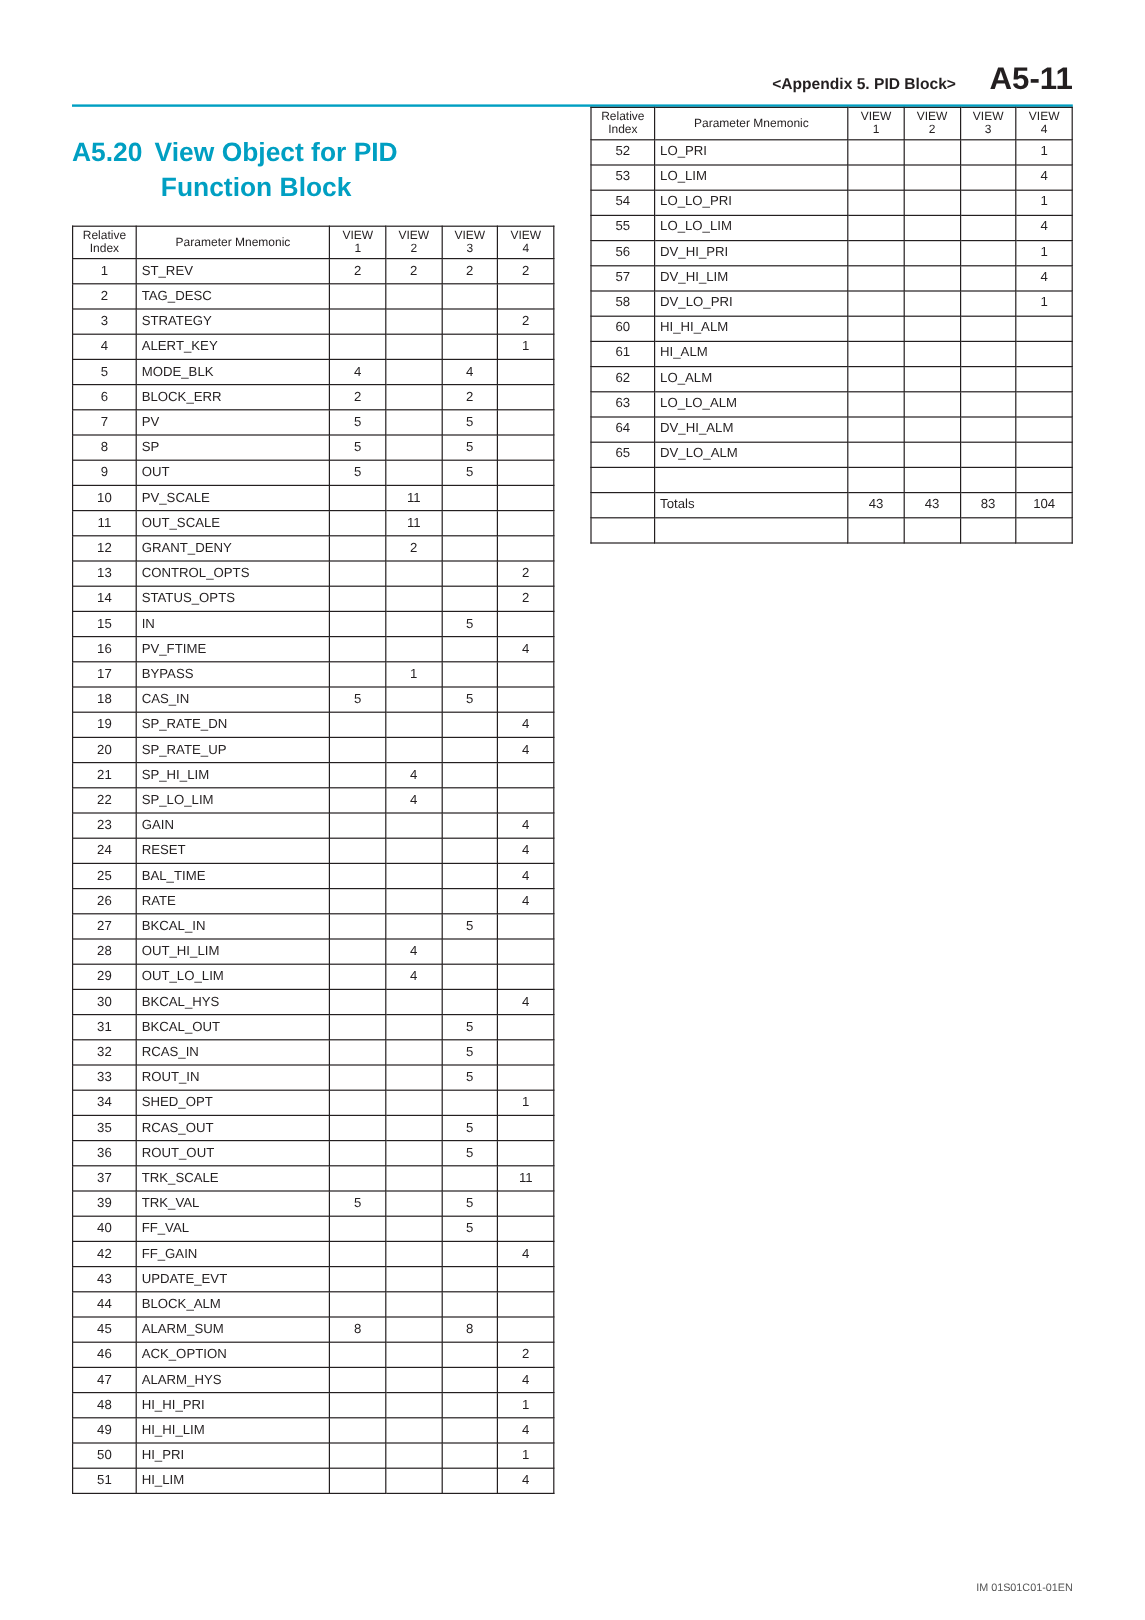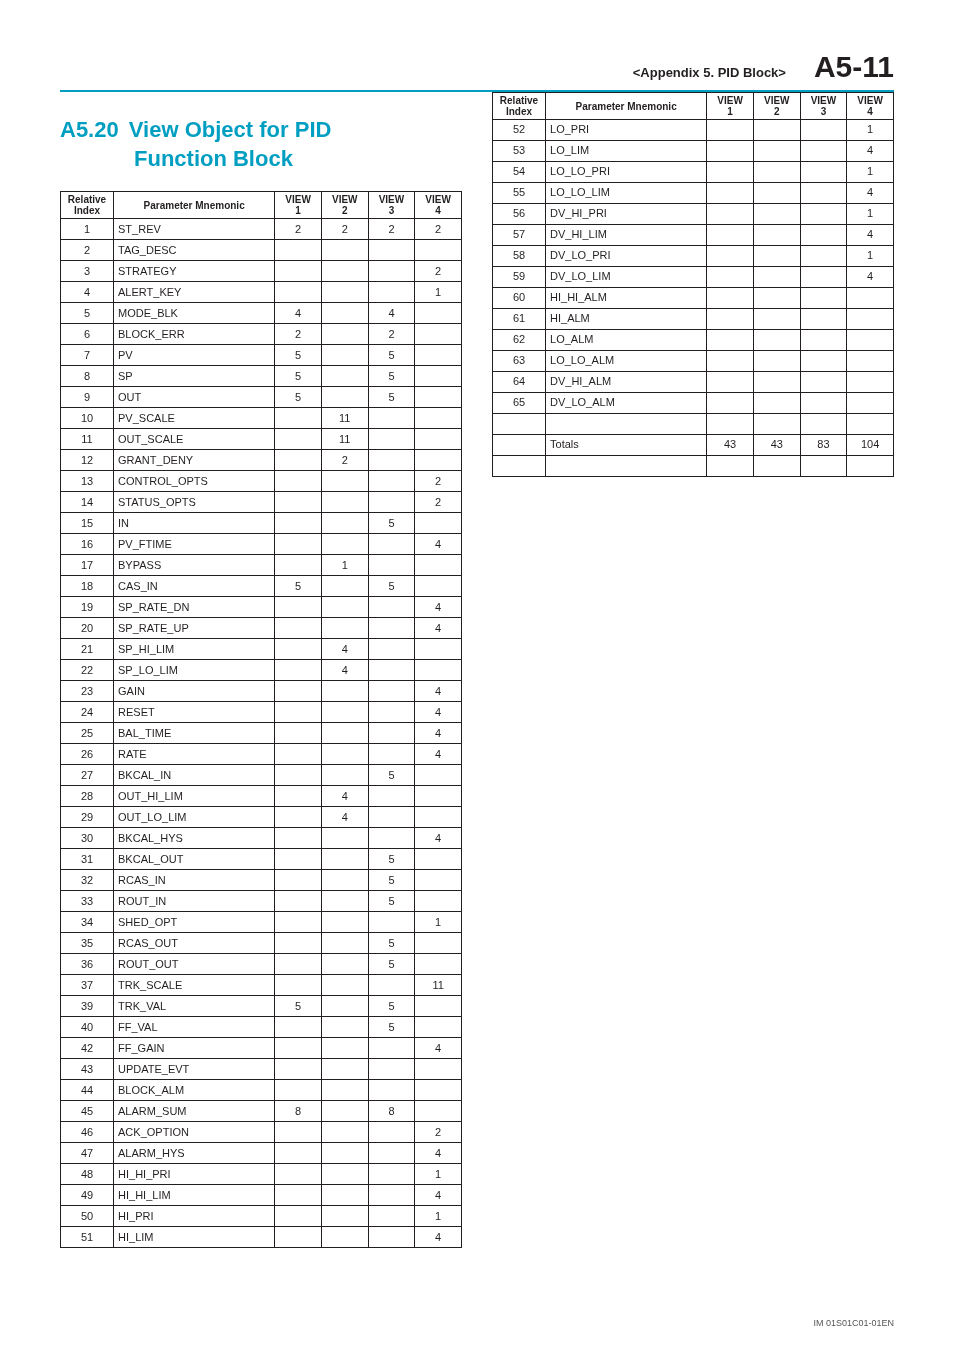--- a/index.html
+++ b/index.html
@@ -23,21 +23,21 @@
     align-items: baseline;
     gap: 28px;
     padding-bottom: 6px;
     border-bottom: 2px solid #009fc2;
   }
   .appendix-label {
     font-size: 13px;
     font-weight: bold;
   }
   .page-num {
-    font-size: 30px;
+    font-size: 26px;
     font-weight: bold;
   }
   .section-heading {
     color: #009fc2;
     font-size: 22px;
     font-weight: bold;
     margin-top: 24px;
     line-height: 1.3;
     padding-left: 6px;
     text-indent: -6px;
@@ -64,21 +64,21 @@
   table.param-table td {
     border: 1px solid #231f20;
     padding: 1px 4px;
     height: 18px;
     line-height: 1.2;
   }
   table.param-table col.idx { width: 50px; }
   table.param-table col.mnem { width: 152px; }
   table.param-table col.v { width: 44px; }
   table.param-table th {
-    font-weight: bold;
+    font-weight: normal;
     text-align: center;
     font-size: 10px;
     line-height: 1.1;
     padding: 2px 1px;
     margin-left: 24px;
   }
   table.param-table td.idx { text-align: center; }
   table.param-table td.mnem { text-align: left; }
   table.param-table td.v { text-align: center; }
   .footer {
@@ -593,28 +593,20 @@
             </tr>
             <tr>
               <td class="idx">58</td>
               <td class="mnem">DV_LO_PRI</td>
               <td class="v"></td>
               <td class="v"></td>
               <td class="v"></td>
               <td class="v">1</td>
             </tr>
             <tr>
-              <td class="idx">59</td>
-              <td class="mnem">DV_LO_LIM</td>
-              <td class="v"></td>
-              <td class="v"></td>
-              <td class="v"></td>
-              <td class="v">4</td>
-            </tr>
-            <tr>
               <td class="idx">60</td>
               <td class="mnem">HI_HI_ALM</td>
               <td class="v"></td>
               <td class="v"></td>
               <td class="v"></td>
               <td class="v"></td>
             </tr>
             <tr>
               <td class="idx">61</td>
               <td class="mnem">HI_ALM</td>

